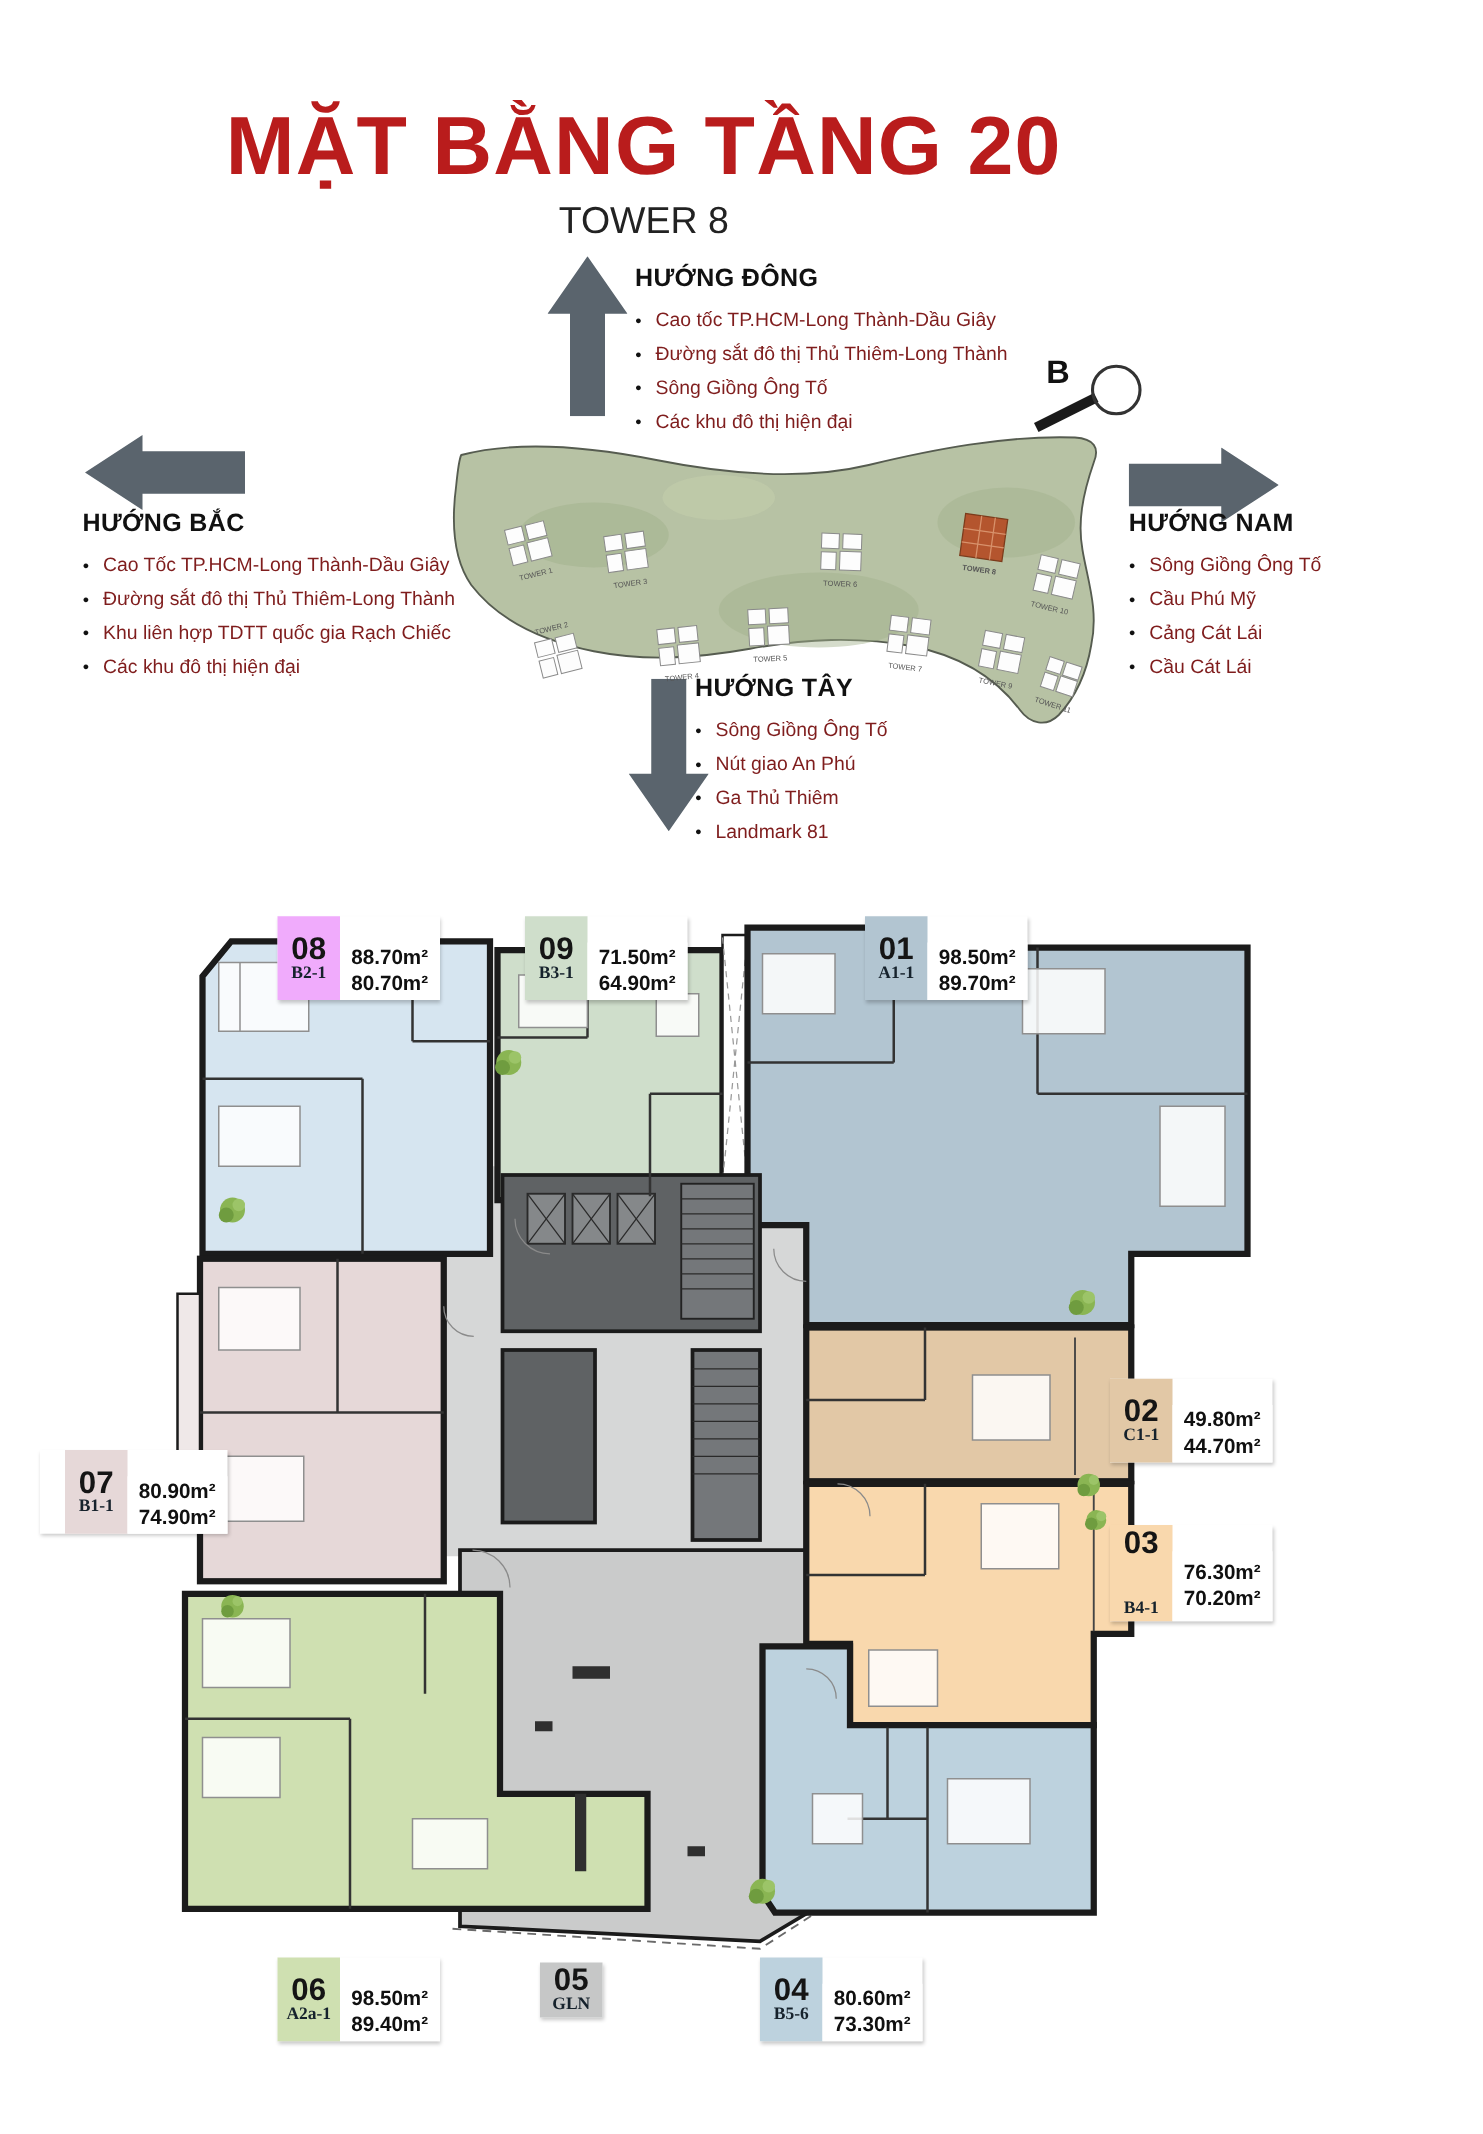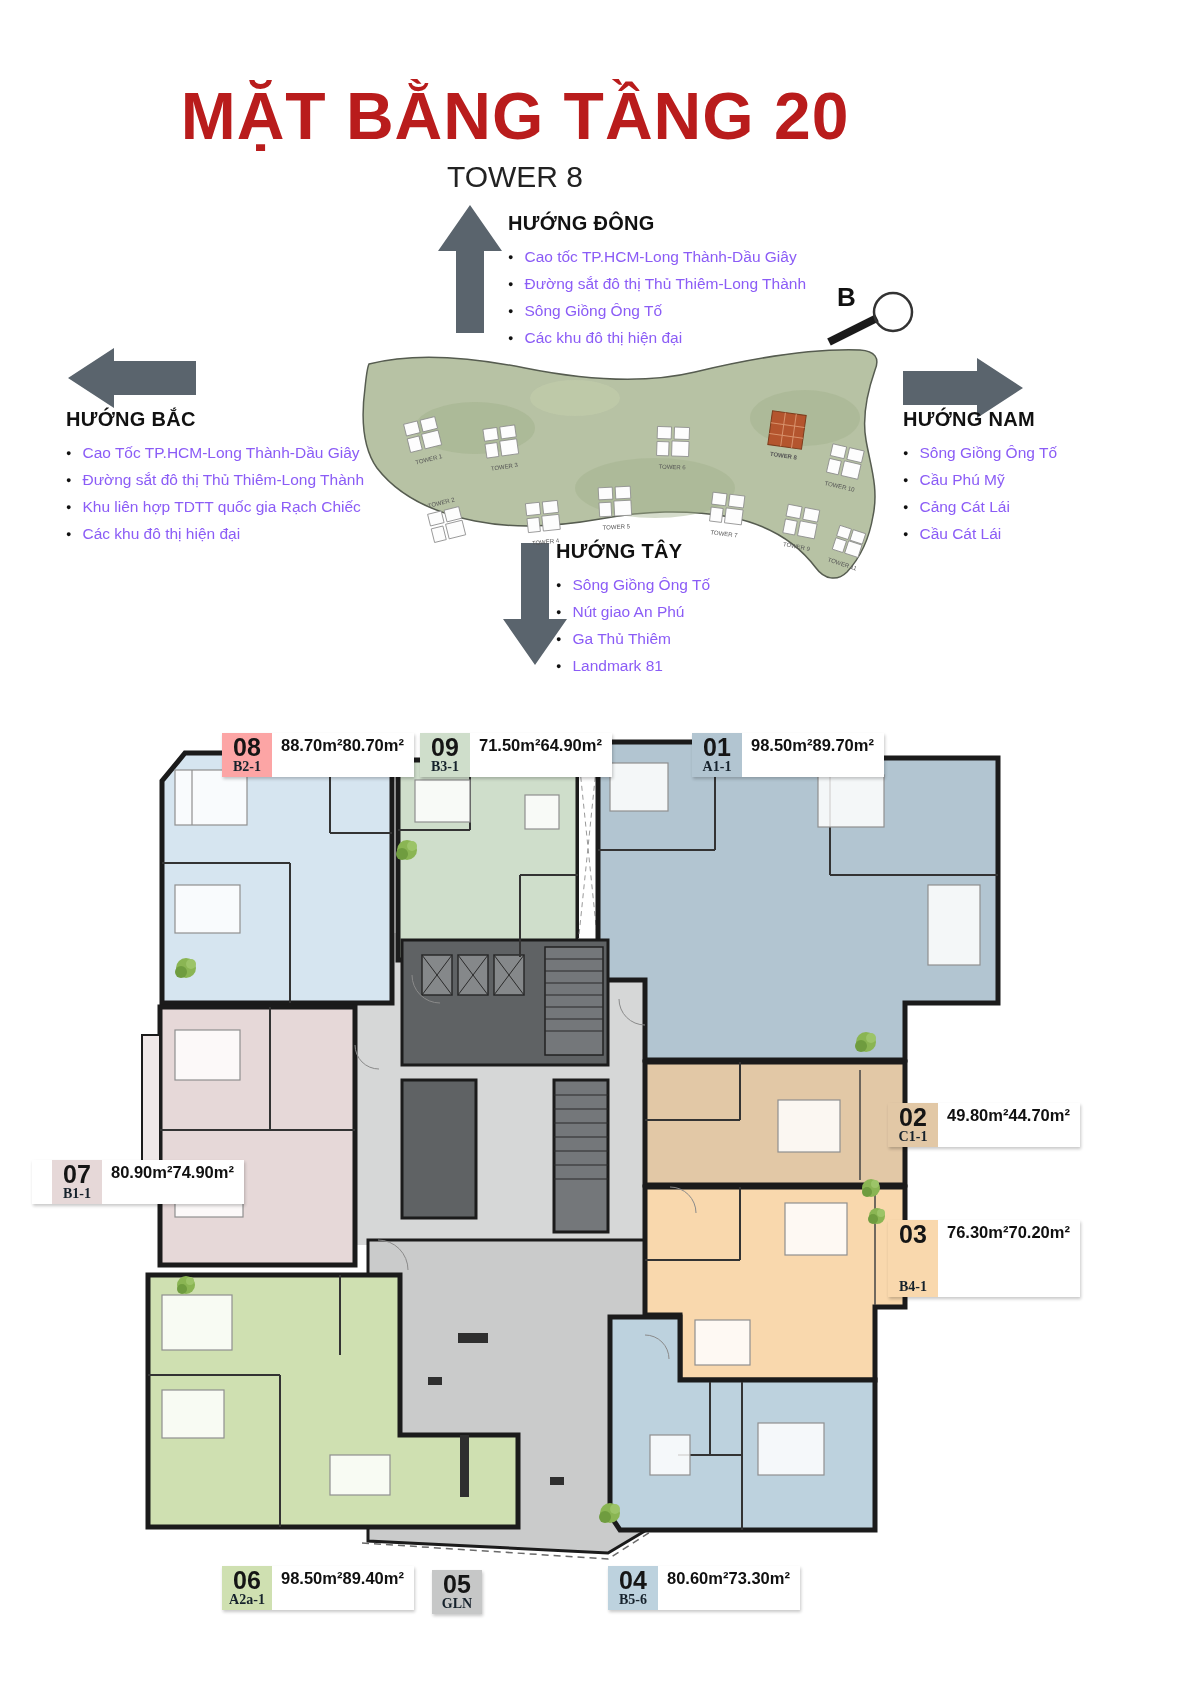--- a/index.html
+++ b/index.html
@@ -5,28 +5,28 @@
   html,body{margin:0;padding:0;background:#fff;}
   #page{position:relative;width:1186px;height:1707px;background:#ffffff;overflow:hidden;
         font-family:"Liberation Sans",sans-serif;color:#1a1a1a;}
   .abs{position:absolute;}
   #title{left:0;top:78px;width:1030px;text-align:center;font-size:66px;font-weight:bold;
          letter-spacing:1px;color:#b91c1c;}
   #subtitle{left:0;top:160px;width:1030px;text-align:center;font-size:30px;color:#222;}
   .dir-block{position:absolute;}
   .dir-head{font-size:20px;font-weight:bold;color:#111;margin:0 0 13px 0;letter-spacing:.3px;}
   .dir-list{list-style:none;margin:0;padding:0;}
-  .dir-list li{font-size:15.5px;color:#8b5cf6;margin:0 0 9px 0;white-space:nowrap;}
+  .dir-list li{font-size:15.5px;color:#7f1d1d;margin:0 0 9px 0;white-space:nowrap;}
   .dir-list li::before{content:"●";font-size:9px;margin-right:11px;vertical-align:2px;color:#111;}
   .arrow{fill:#5a646d;}
   .chip{position:absolute;display:flex;box-shadow:1px 2px 3px rgba(0,0,0,.22);background:#fff;}
   .chip-tag{width:50px;display:flex;flex-direction:column;align-items:center;justify-content:center;padding:2px 0;}
   .chip-num{font-size:25px;font-weight:bold;line-height:24px;color:#151515;}
   .chip-code{font-size:14px;font-weight:bold;color:#16222c;font-family:Liberation Serif, serif;}
-  .chip-values{display:flex;justify-content:center;padding:2px 10px 2px 9px;background:#fff;}
+  .chip-values{display:flex;flex-direction:column;justify-content:center;padding:2px 10px 2px 9px;background:#fff;margin-top:21px;}
   .chip-area{font-size:16.5px;font-weight:bold;color:#101010;line-height:21px;white-space:nowrap;}
   .twr-label{font-size:6px;fill:#555;}
   svg text{font-family:"Liberation Sans",sans-serif;}
 </style>
 </head>
 <body>
 
 <div id="page">
 
   <div class="abs" id="title">MẶT BẰNG TẦNG 20</div>
@@ -320,21 +320,21 @@
         </g>
       <g transform="translate(480,778)">
           <circle r="10" fill="#8ab553"></circle>
           <circle cx="-5" cy="4" r="6" fill="#6f9c3f"></circle>
           <circle cx="5" cy="-4" r="5" fill="#9cc468"></circle>
         </g>
     </g>
   </svg>
 
   <div class="chip" style="left:222px;top:733px">
-    <div class="chip-tag" style="background-color: #fca5a5; align-items: center;">
+    <div class="chip-tag" style="background-color: #f0abfc; align-items: center;">
       <div class="chip-num">08</div>
       <div class="chip-code">B2-1</div>
     </div>
     <div class="chip-values">
       <div class="chip-area">88.70m²</div>
       <div class="chip-area">80.70m²</div>
     </div>
   </div>
 
   <div class="chip" style="left:420px;top:733px">

